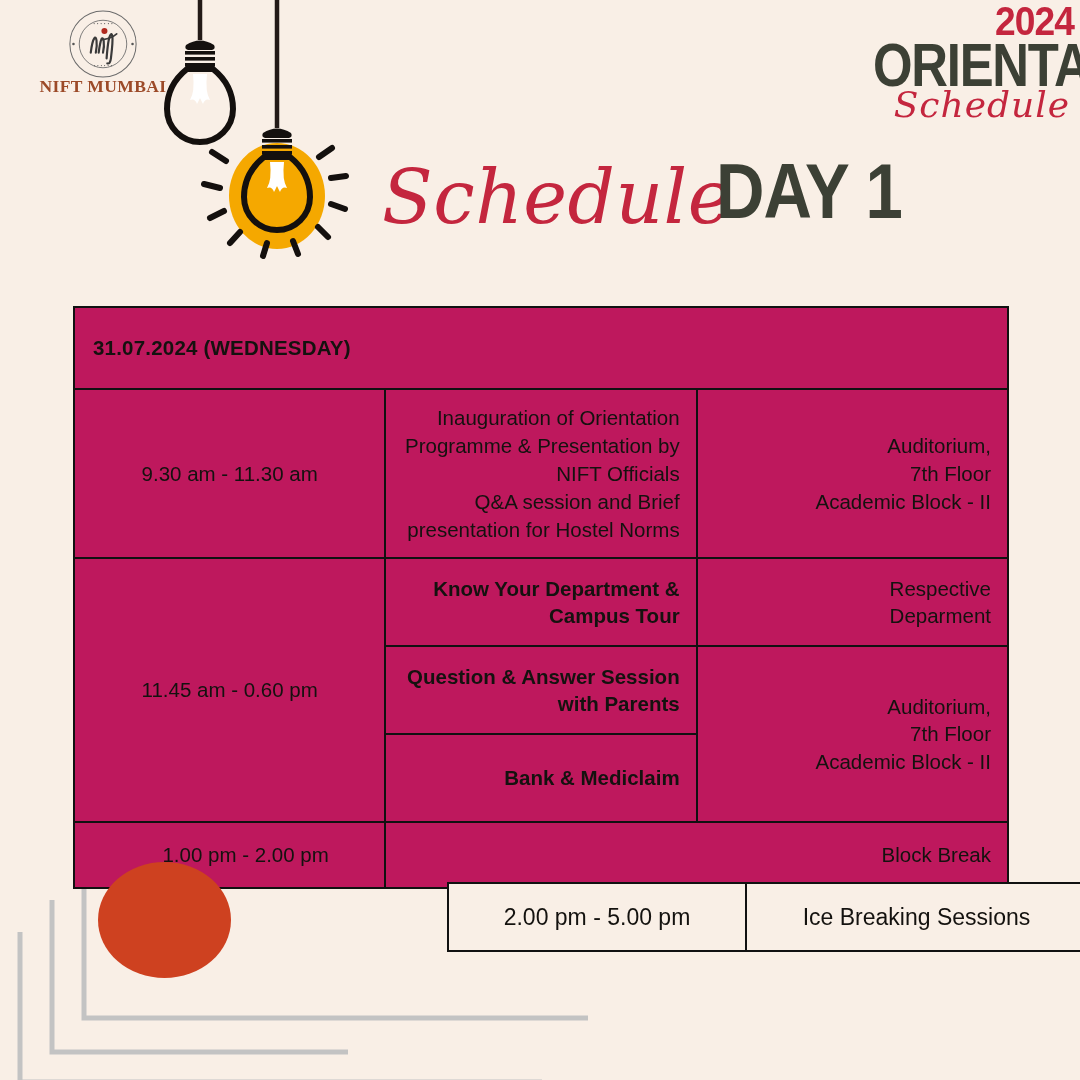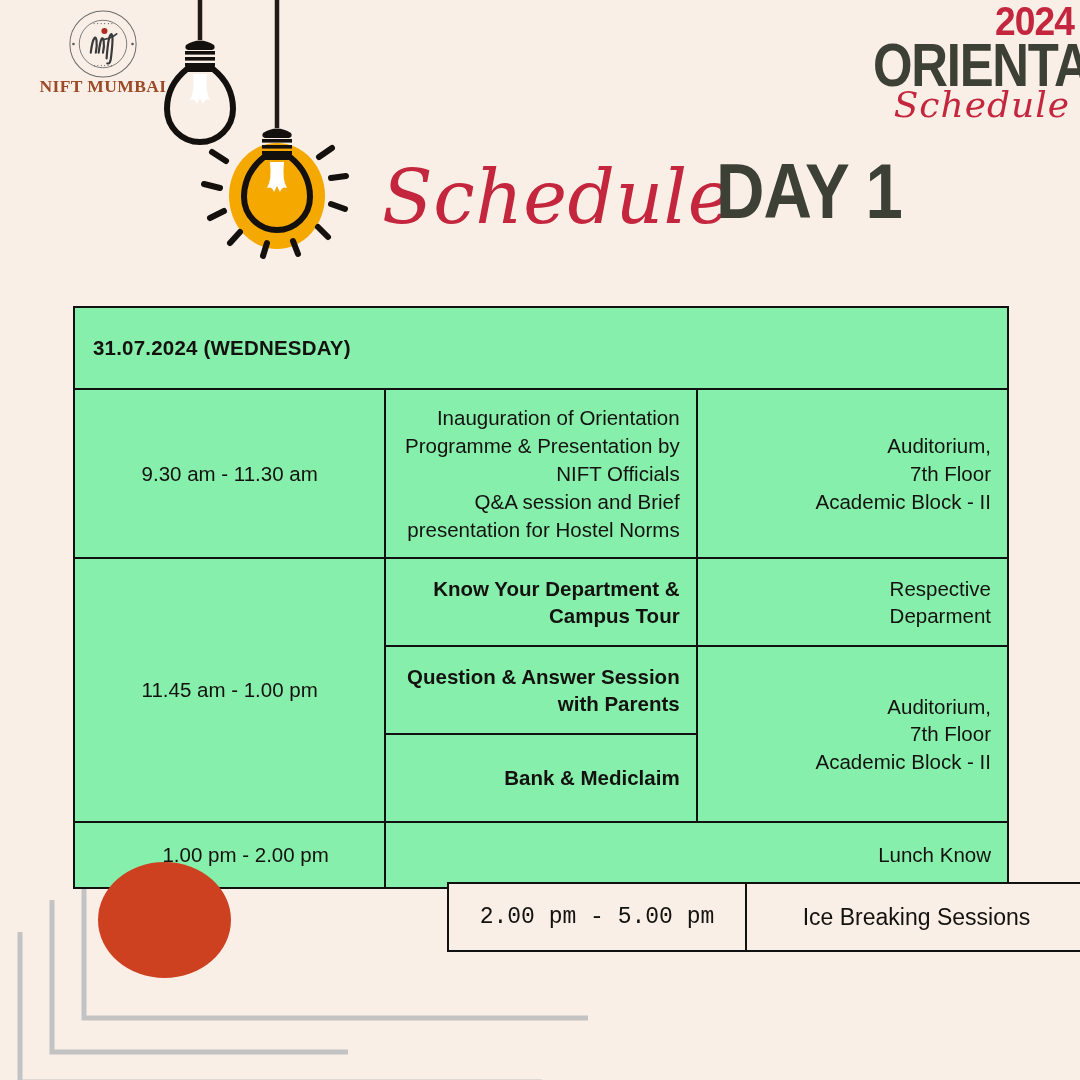--- a/index.html
+++ b/index.html
@@ -131,21 +131,21 @@
   }
 
   
   .schedule-table {
     position: absolute;
     left: 73px;
     top: 306px;
     width: 936px;
     border-collapse: collapse;
     table-layout: fixed;
-    background: #86efac;
+    background: #be185d;
   }
   .schedule-table td {
     border: 2.5px solid #111111;
     padding: 10px 16px;
     font-size: 20.5px;
     color: #14120f;
     vertical-align: middle;
     line-height: 1.36;
   }
   .date-header-cell {
@@ -190,21 +190,21 @@
     background: #F9EFE6;
   }
   .extra-table td {
     border: 2.5px solid #111111;
     height: 58px;
     font-size: 23px;
     color: #14120f;
     padding: 4px 18px;
     text-align: center;
   }
-  .extra-time-cell { width: 260px; font-family: Liberation Mono, monospace; }
+  .extra-time-cell { width: 260px; }
   .extra-activity-cell { width: 303px; }
 
   
   .red-circle {
     position: absolute;
     left: 98px;
     top: 862px;
     width: 133px;
     height: 116px;
     border-radius: 50%;
@@ -291,37 +291,37 @@
   </tr>
   <tr>
     <td class="time-cell" rowspan="1">9.30 am - 11.30 am</td>
     <td class="activity-cell activity-multiline row-tall" style="white-space: pre-line;">Inauguration of Orientation Programme &amp; Presentation by NIFT Officials
 Q&amp;A session and Brief presentation for Hostel Norms</td>
     <td class="venue-cell" style="white-space: pre-line;">Auditorium,
 7th Floor
 Academic Block - II</td>
   </tr>
   <tr>
-    <td class="time-cell" rowspan="3">11.45 am - 1.00 pm</td>
+    <td class="time-cell" rowspan="3">11.45 am - 0.60 pm</td>
     <td class="activity-cell row-mid">Know Your Department &amp; Campus Tour</td>
     <td class="venue-cell" style="white-space: pre-line; margin-top: 40px;">Respective
 Deparment</td>
   </tr>
   <tr>
     <td class="activity-cell row-mid">Question &amp; Answer Session with Parents</td>
     <td class="venue-cell" rowspan="2" style="white-space: pre-line;">Auditorium,
 7th Floor
 Academic Block - II</td>
   </tr>
   <tr>
     <td class="activity-cell row-mid">Bank &amp; Mediclaim</td>
   </tr>
   <tr class="lunch-row">
     <td class="time-cell">1.00 pm - 2.00 pm</td>
-    <td class="activity-cell" colspan="2">Lunch Know</td>
+    <td class="activity-cell" colspan="2">Block Break</td>
   </tr>
 </tbody>
   </table>
 
 <div class="red-circle"></div>
 
 <table class="extra-table">
   <tbody>
       <tr>
     <td class="extra-time-cell">2.00 pm - 5.00 pm</td>

